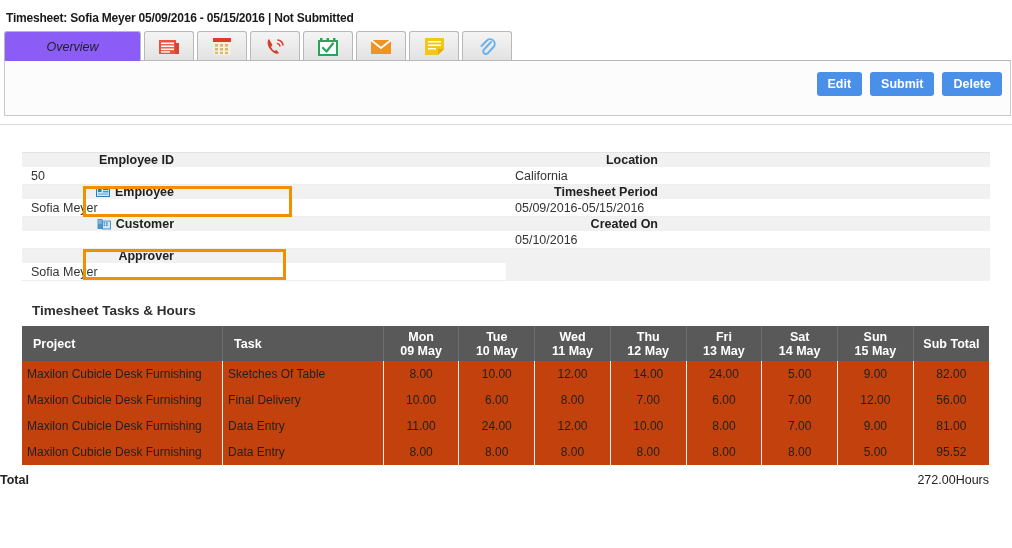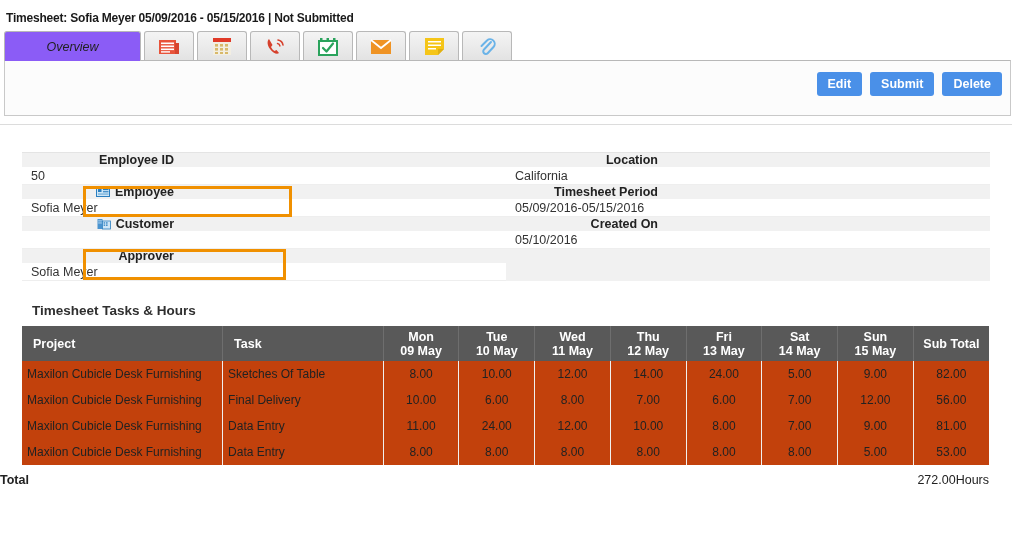--- a/index.html
+++ b/index.html
@@ -495,21 +495,21 @@
     <tr>
       <td class="left">Maxilon Cubicle Desk Furnishing</td>
       <td class="left">Data Entry</td>
       <td class="num">8.00</td>
       <td class="num">8.00</td>
       <td class="num">8.00</td>
       <td class="num">8.00</td>
       <td class="num">8.00</td>
       <td class="num">8.00</td>
       <td class="num">5.00</td>
-      <td class="num">53.00</td>
+      <td class="num">95.52</td>
     </tr>
   </tbody>
 </table>
 
 <div class="total-row">
   <span class="total-label">Total</span>
   <span class="total-value">272.00Hours</span>
 </div>
 
 </body></html>

